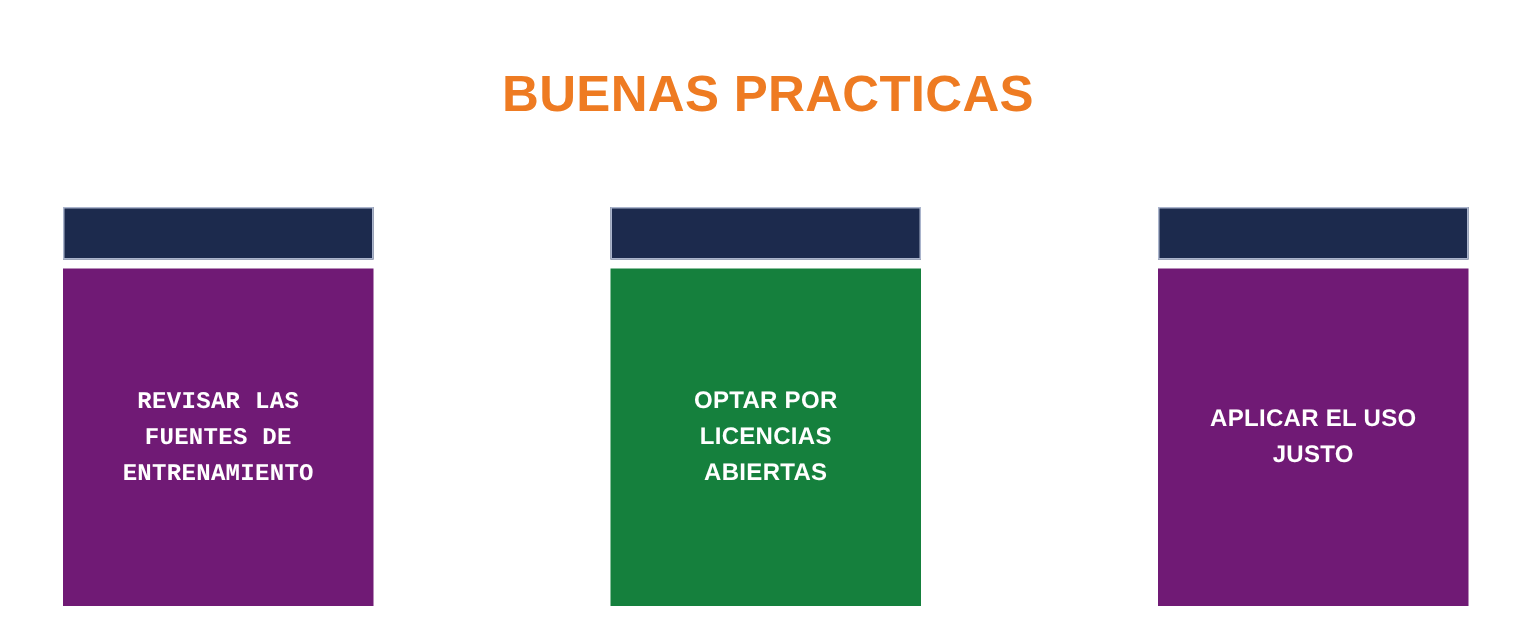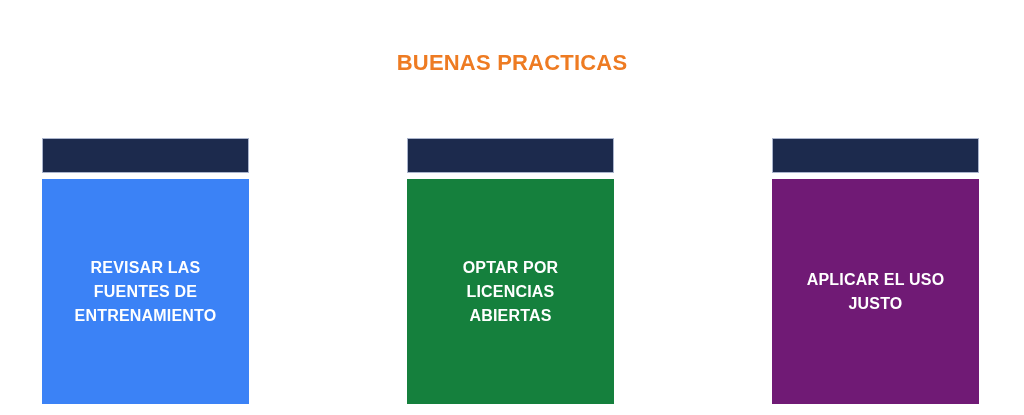--- a/index.html
+++ b/index.html
@@ -21,21 +21,21 @@
     background: #ffffff;
   }
 
   
   .slide-title {
     position: absolute;
     left: 0;
     top: 43px;
     width: 1024px;
     text-align: center;
-    font-size: 22px;
+    font-size: 34px;
     line-height: 40px;
     font-weight: bold;
     letter-spacing: 0.2px;
     color: #ee7b22;
     white-space: nowrap;
   }
 
   
   .cards {
     position: absolute;
@@ -99,21 +99,21 @@
 
 <div id="slide" style="background: rgb(255, 255, 255);">
 
   <div class="slide-title" style="color: rgb(238, 123, 34);">BUENAS PRACTICAS</div>
 
   <div class="cards">
 
     <div class="card">
       <div class="card-header" style="background: rgb(28, 42, 77);"></div>
       <div class="card-gap"></div>
-      <div class="card-body" style="background: #3b82f6;">
+      <div class="card-body" style="background: #701a75; font-family: Liberation Mono, monospace;">
         <div class="card-label">REVISAR LAS
 FUENTES DE
 ENTRENAMIENTO</div>
       </div>
     </div>
 
     <div class="card">
       <div class="card-header" style="background: rgb(28, 42, 77);"></div>
       <div class="card-gap"></div>
       <div class="card-body" style="background: #15803d;">

